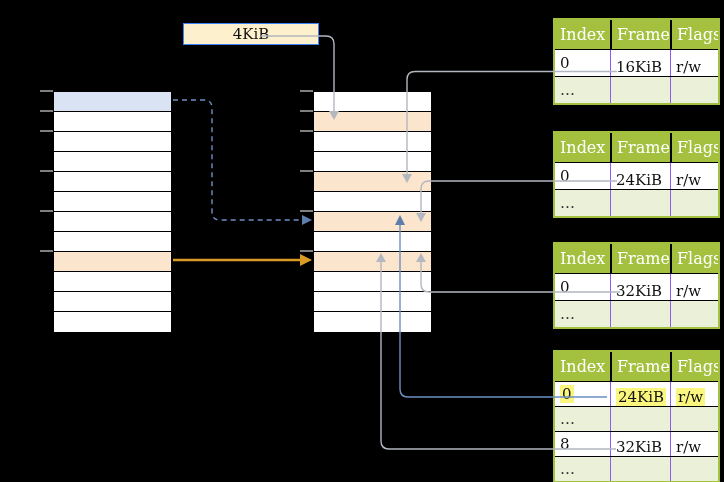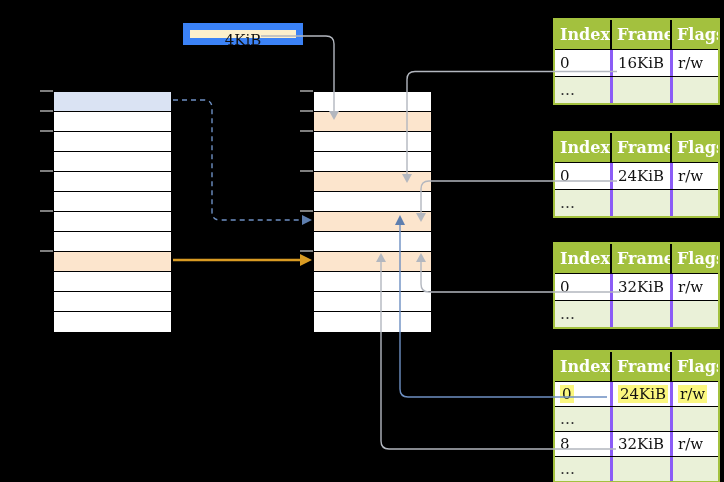--- a/index.html
+++ b/index.html
@@ -2,22 +2,22 @@
 <html style="--header-green: #a3c13e; --row-light-green: #eaf1d8; --row-orange: #fce5cd; --row-blue: #dae3f3; --label-cream: #fdf0cc; --text-highlight-yellow: #fbf77e; --arrow-gray: #b3b7bf; --arrow-blue: #5e7eae; --arrow-blue-dashed: #6d8fc2; --arrow-orange: #d99b23;"><head>
 <meta charset="utf-8">
 <style>
   html,body{margin:0;padding:0;background:#000;}
   #canvas{
     position:relative;width:724px;height:482px;background:#000;overflow:hidden;
     font-family:"DejaVu Serif","Liberation Serif",serif;
   }
   
   .label4k{
-    position:absolute;left:183px;top:23px;width:120px;height:22px;
-    background:var(--label-cream,#fdf0cc);border:7px solid #3b82f6;box-sizing:border-box;
+    position:absolute;left:183px;top:23px;width:136px;height:22px;
+    background:var(--label-cream,#fdf0cc);border:1px solid #3b82f6;box-sizing:border-box;
     text-align:center;font-size:15px;line-height:20px;color:#111;
   }
   
   .vtable{
     position:absolute;top:91px;width:119px;height:241px;box-sizing:border-box;
     border:1px solid #000;background:#fff;
   }
   .vtable-left{left:53px;}
   .vtable-middle{left:313px;}
   .vrow{height:20px;box-sizing:border-box;border-bottom:1px solid #000;background:#fff;}
@@ -36,22 +36,22 @@
   }
   .ft1{top:18px;}.ft2{top:131px;}.ft3{top:242px;}.ft4{top:350px;}
   .frow{display:flex;height:26px;}
   .compact .frow{height:24px;}
   .frow.fhead{height:29px;background:var(--header-green,#a3c13e);}
   .frow.data{background:#fff;border-top:1px solid #000;}
   .frow.dots{background:var(--row-light-green,#eaf1d8);border-top:1px solid #000;}
   .cell{display:flex;align-items:center;box-sizing:border-box;padding-left:5px;
         font-size:15px;color:#111;overflow:hidden;}
   .c0{width:55px;}.c1{width:60px;}.c2{flex:1;}
-  .frow.data .cell + .cell, .frow.dots .cell + .cell{border-left:3px solid #8b5cf6;}
-  .fhead .cell{color:#fff;font-weight:bold;font-size:16px;}
+  .frow.data .cell + .cell, .frow.dots .cell + .cell{border-left:1px solid #8b5cf6;align-items:flex-end;}
+  .fhead .cell{color:#fff;font-weight:normal;font-size:16px;}
   .fhead .cell + .cell{border-left:2px solid #000000;}
   .dots .cell{color:#333;}
   .texthl{background:var(--text-highlight-yellow,#fbf77e);padding:0 2px;}
   
   svg.edges{position:absolute;left:0;top:0;pointer-events:none;}
 </style>
 </head>
 <body>
 
 <div id="canvas">

